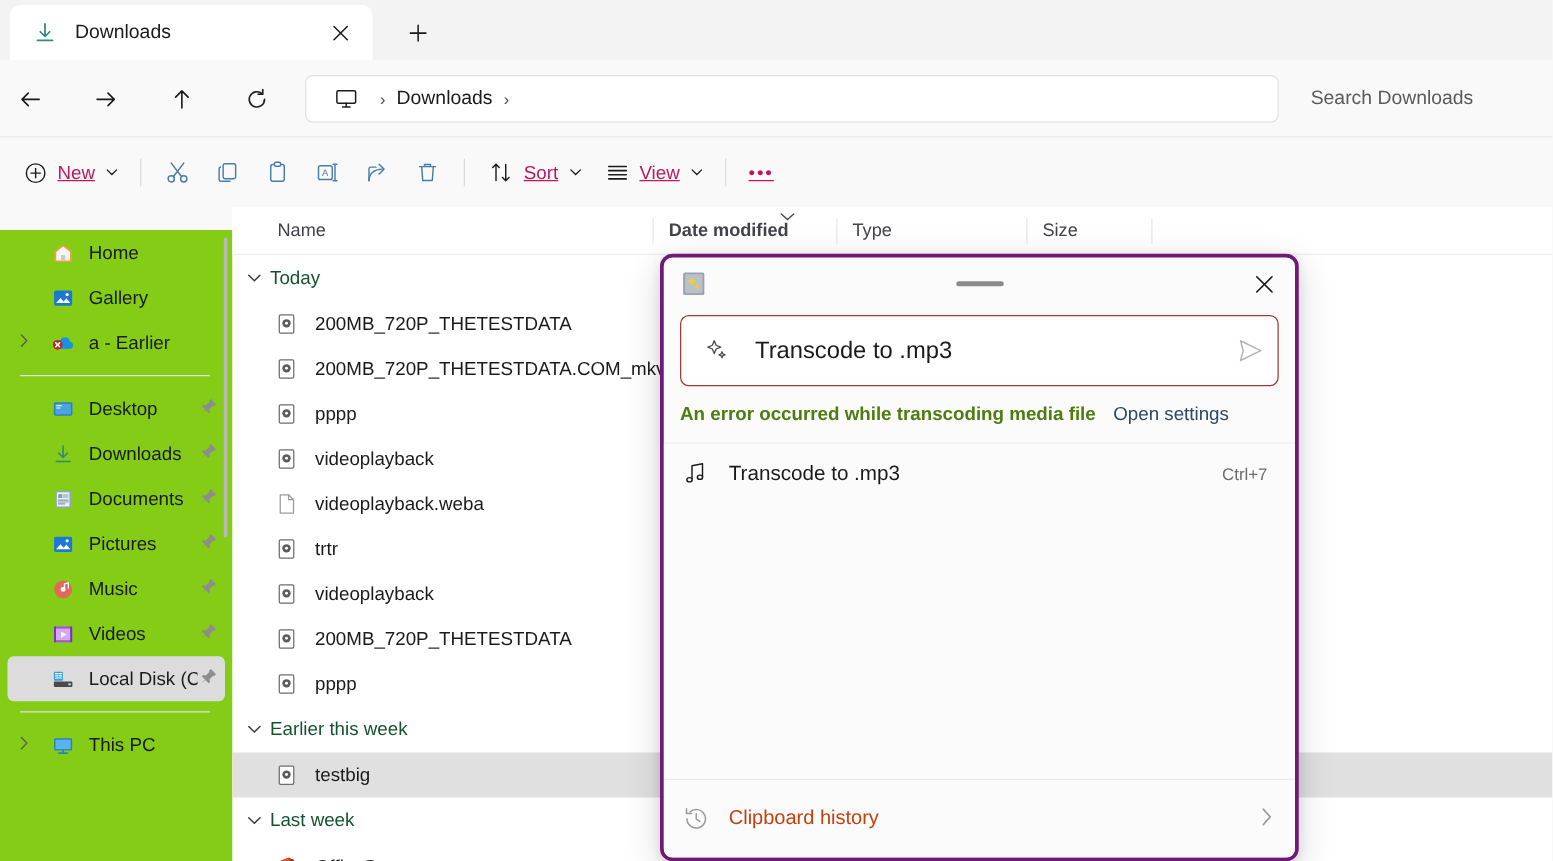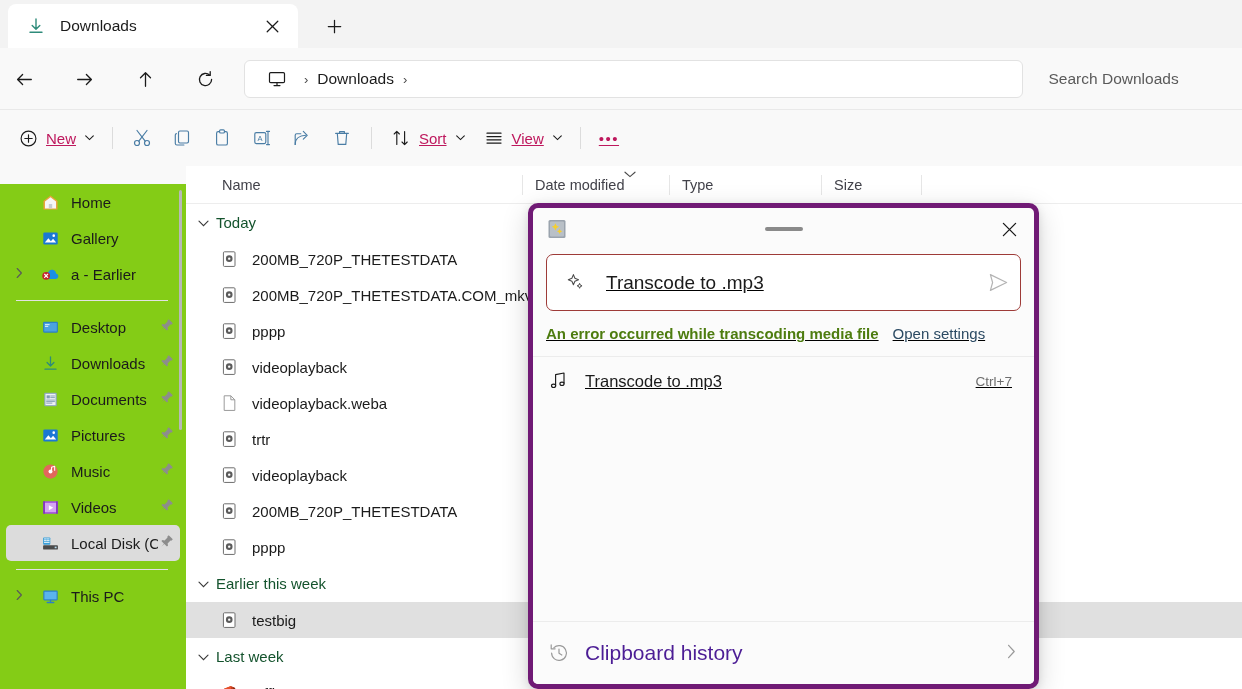--- a/index.html
+++ b/index.html
@@ -135,21 +135,21 @@
   }
   .colheader {
     position: relative;
     height: 38px; display: flex; align-items: center;
     border-bottom: 1px solid #ededed;
     background: #ffffff;
   }
   .col { font-size: 14.5px; color: #42424a; position: relative; height: 38px; display: flex; align-items: center; }
   .col .vline { position: absolute; right: 0; top: 9px; width: 1px; height: 20px; background: #e6e6e6; }
   .col-name { width: 337px; padding-left: 36px; }
-  .col-date { width: 147px; padding-left: 12px; }
+  .col-date { width: 147px; padding-left: 12px; font-weight: bold; }
   .col-type { width: 152px; padding-left: 12px; }
   .col-size { width: 100px; padding-left: 12px; }
   .sortcaret {
     position: absolute; left: 438px; top: 2px;
     font-size: 11px; color: #4a4a4a;
   }
 
   .group-row {
     height: 37px; display: flex; align-items: center;
     padding-left: 12px;
@@ -166,25 +166,24 @@
   .file-name { font-size: 15px; color: #1b1b1b; white-space: nowrap; width: 292px; overflow:hidden; }
   .file-date { font-size: 14.5px; color: #1b1b1b; width: 147px; padding-left: 6px; white-space: nowrap; }
   .file-type { font-size: 14.5px; color: #1b1b1b; width: 152px; padding-left: 6px; white-space: nowrap; }
   .file-size { font-size: 14.5px; color: #1b1b1b; width: 100px; padding-left: 6px; text-align: left; white-space: nowrap; }
 
   
   .ptrun {
     position: absolute; left: 528px; top: 203px;
     width: 511px; height: 486px;
     background: #fbfbfb;
-    border: 5px solid #701a75;
+    border: 3px solid #701a75;
     border-radius: 10px;
     box-shadow: 0 8px 28px rgba(0,0,0,0.16), 0 2px 8px rgba(0,0,0,0.10);
     overflow: hidden;
-    text-decoration: underline;
   }
   .pt-titlebar {
     position: relative; height: 42px;
   }
   .pt-appicon {
     position: absolute; left: 14px; top: 11px;
     width: 20px; height: 20px;
   }
   .pt-grabber {
     position: absolute; left: 50%; transform: translateX(-50%); top: 19px;
@@ -232,21 +231,21 @@
 
   .pt-footer {
     position: absolute; left: 0; bottom: 0;
     width: 100%; height: 63px;
     border-top: 1px solid #ececec;
     background: #fbfbfb;
     display: flex; align-items: center;
     padding: 0 18px 0 13px;
   }
   .pt-foot-ico { width: 26px; flex: 0 0 26px; display:flex; align-items:center; justify-content:center; }
-  .pt-foot-label { flex: 1 1 auto; font-size: 21px; color: #4c1d95; padding-left: 13px; }
+  .pt-foot-label { flex: 1 1 auto; font-size: 16px; color: #c2410c; padding-left: 13px; }
   .pt-foot-chev { font-size: 15px; color: #7a7a7a; }
 
   .lsep { position:absolute; left:0; top:109px; width:1242px; height:1px; background:#e9e9e9; }
 </style>
 </head>
 <body>
 
 <div id="app">
 
   <div class="tabstrip">

